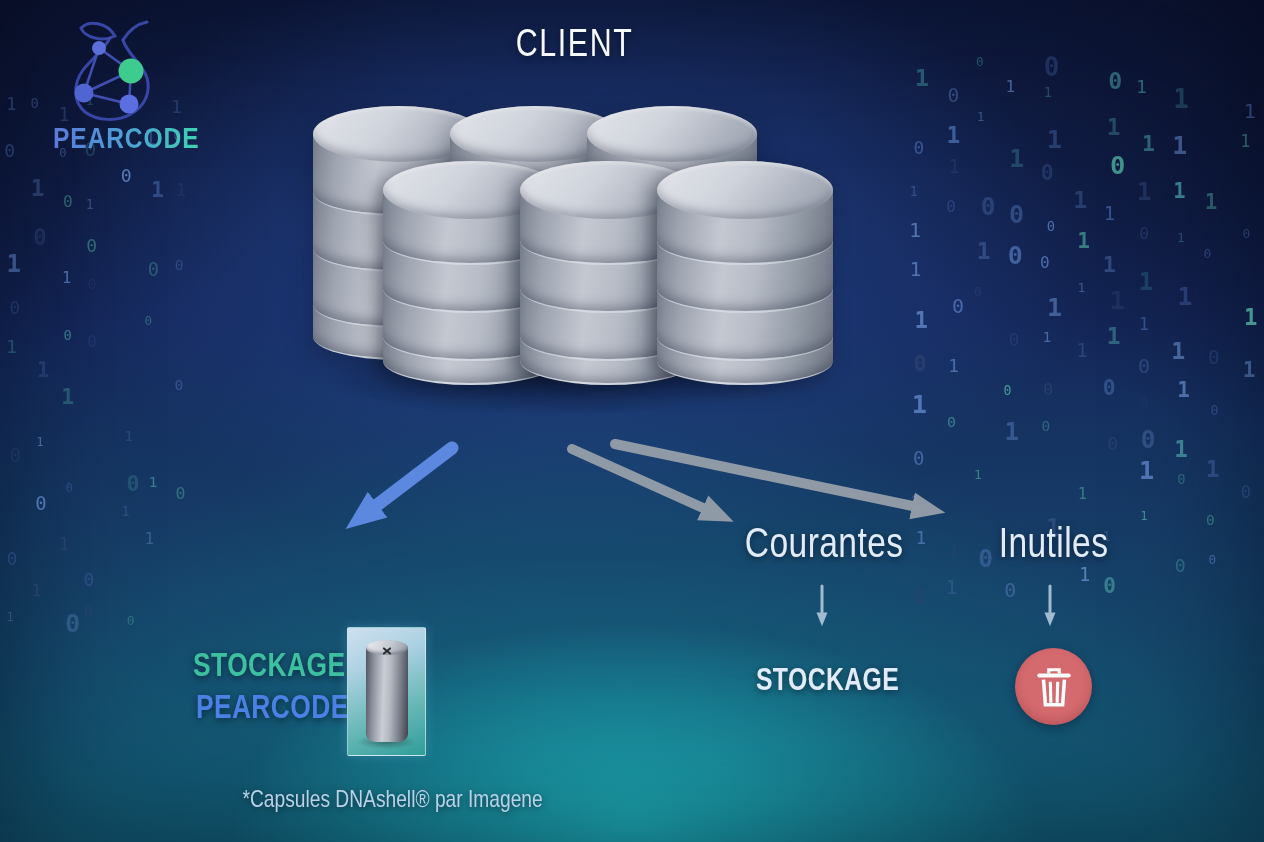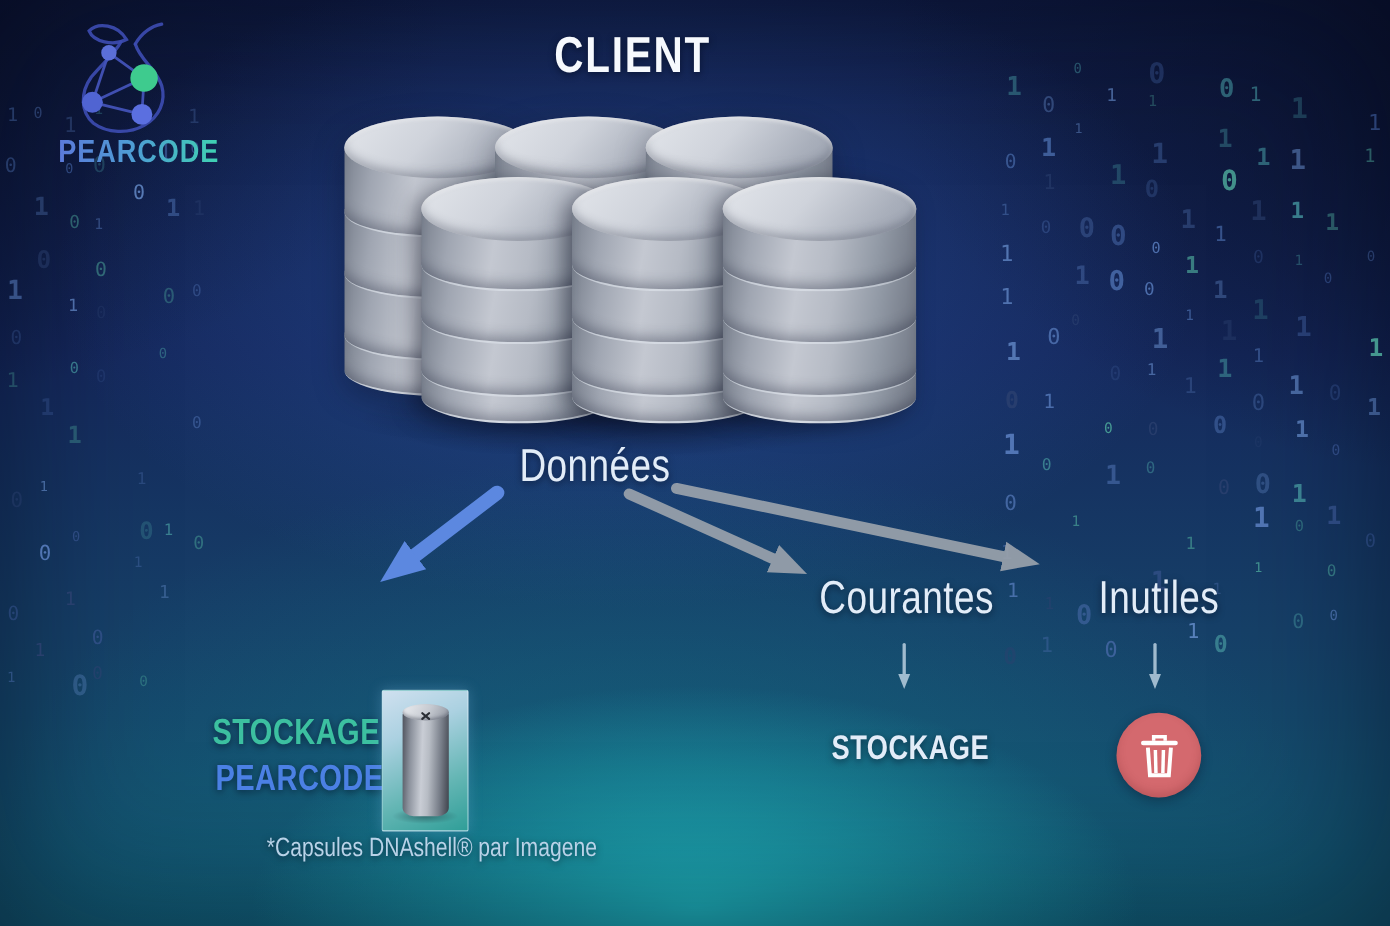--- a/index.html
+++ b/index.html
@@ -15,28 +15,28 @@
       linear-gradient(180deg,#101c44 0%, #15285c 38%, #164068 68%, #125a72 100%);
     box-shadow: inset 0 0 140px rgba(4,8,24,.55);
   }
   .bit { position:absolute; font-family:"DejaVu Sans Mono", monospace; line-height:1; pointer-events:none; }
   #binary-rain { position:absolute; inset:0; z-index:1; }
 
   
   .label { position:absolute; text-align:center; color:var(--label-light,#e2ecf8); z-index:6;
            text-shadow:0 2px 8px rgba(2,8,24,.55); }
   .cond  { display:inline-block; transform:scaleX(.8); transform-origin:center; white-space:nowrap; }
-  .title { font-size:46px; font-weight:700; letter-spacing:2px; color:var(--title-white,#f6f9fd); }
+  .title { font-size:38px; font-weight:400; letter-spacing:2px; color:var(--title-white,#f6f9fd); }
   .node-label { font-size:42px; font-weight:400; letter-spacing:.5px; }
   .dest  { font-size:31px; font-weight:700; letter-spacing:.5px; line-height:1.26; }
   .stockage-p { text-align:right; }
   .stockage-p .cond { transform-origin:right center; }
   .line-teal { color:var(--brand-teal,#3cc0a0); }
   .line-blue { color:var(--brand-blue,#4b80e4); }
-  .footnote { font-size:24px; font-weight:400; color:var(--footnote-blue,#b9d2e8); }
+  .footnote { font-size:24px; font-weight:400; color:var(--footnote-blue,#b9d2e8);margin-top:28px; }
 
   
   #logo-svg { position:absolute; left:55px; top:14px; z-index:6; }
   #brand { position:absolute; left:40px; top:122px; width:150px; text-align:center; z-index:6; }
   .brand-text {
     display:inline-block; transform:scaleX(.85); transform-origin:center;
     font-size:29px; font-weight:700; letter-spacing:1px;
     background:linear-gradient(90deg,#5b79da 0%, #4e9fd4 48%, #3fd2b2 100%);
     -webkit-background-clip:text; background-clip:text; color:transparent;
   }
@@ -324,23 +324,20 @@
         <path d="M0 0 L10 4 L0 8 Z" fill="#b9cfe0"></path>
       </marker>
     </defs>
     <line x1="452" y1="448" x2="368" y2="512" stroke-width="13" stroke-linecap="round" stroke="#5c88e0" marker-end="url(#mBlue)"></line>
     <line x1="572" y1="449" x2="712" y2="512" stroke-width="10" stroke-linecap="round" stroke="#9aa2ac" marker-end="url(#mGray)" opacity="0.92"></line>
     <line x1="615" y1="444" x2="922" y2="508" stroke-width="10" stroke-linecap="round" stroke="#9aa2ac" marker-end="url(#mGray)" opacity="0.92"></line>
     <line x1="822" y1="586" x2="822" y2="618" stroke-width="3" stroke-linecap="round" stroke="#b9cfe0" marker-end="url(#mSmall)" opacity="0.85"></line>
     <line x1="1050" y1="586" x2="1050" y2="618" stroke-width="3" stroke-linecap="round" stroke="#b9cfe0" marker-end="url(#mSmall)" opacity="0.85"></line>
   </svg>
 
-  <div class="label node-label" style="left:421px; top:399px; width:240px;">
-    <span class="cond">Données</span>
-  </div>
   <div class="label node-label" style="left:934px; top:519px; width:240px;">
     <span class="cond">Inutiles</span>
   </div>
   <div class="label node-label" style="left:704px; top:519px; width:240px;">
     <span class="cond">Courantes</span>
   </div>
 
   <div class="label dest stockage-p" style="left:155px; top:644px; width:190px; font-size:33px;">
     <div class="line-teal"><span class="cond">STOCKAGE</span></div>
     <div class="line-blue"><span class="cond">PEARCODE*</span></div>

